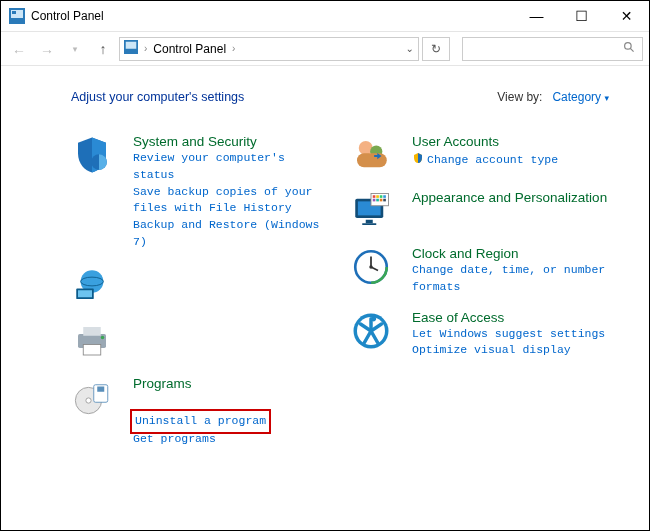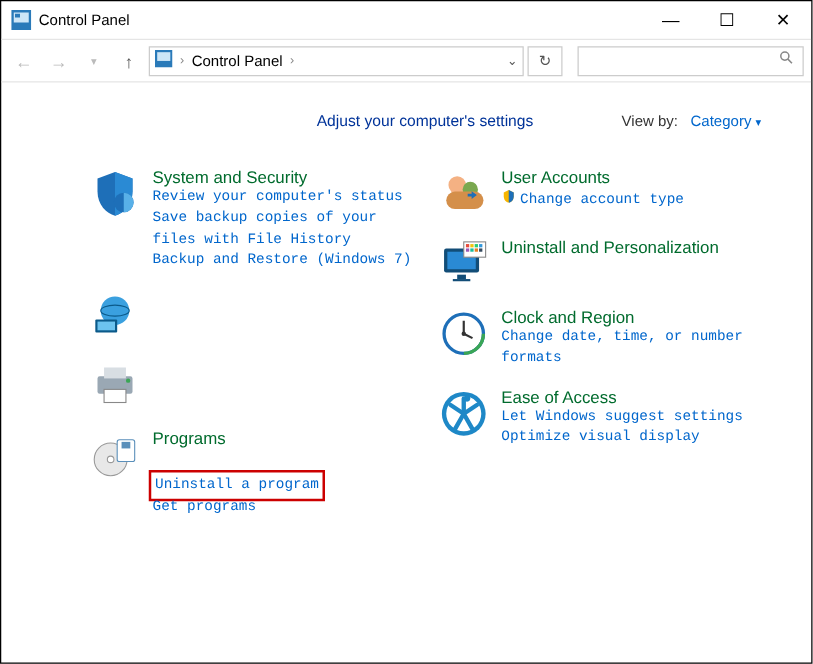--- a/index.html
+++ b/index.html
@@ -18,29 +18,29 @@
   .navbtn.enabled { color: #555; }
   .addressbar { flex: 0 0 300px; height: 24px; border: 1px solid #ccc; display: flex; align-items: center; padding: 0 4px; gap: 6px; font-size: 12px; }
   .addressbar .crumb { color: #000; }
   .addressbar .sep { color: #888; font-size: 10px; }
   .addressbar .chev { margin-left: auto; color: #555; font-size: 10px; }
   .refresh { width: 28px; height: 24px; border: 1px solid #ccc; display: flex; align-items: center; justify-content: center; font-size: 12px; color: #555; margin-left: -1px; }
   .searchbox { flex: 1; height: 24px; border: 1px solid #ccc; display: flex; align-items: center; justify-content: flex-end; padding: 0 6px; color: #888; margin-left: 8px; }
 
   
   .content { padding: 24px 40px 0 70px; position: relative; height: calc(100% - 65px); overflow: hidden; }
-  .heading { font-size: 12.5px; color: #003399; margin-bottom: 4px; text-align: center; }
+  .heading { font-size: 12.5px; color: #003399; margin-bottom: 4px; }
   .viewby { position: absolute; right: 40px; top: 24px; font-size: 12px; color: #333; text-align: center; }
   .viewby .val { color: #06c; }
   .viewby .caret { font-size: 9px; color: #06c; }
 
   .columns { display: flex; gap: 20px; margin-top: 30px; }
   .col { flex: 1; display: flex; flex-direction: column; gap: 14px; }
 
-  .category { display: flex; gap: 9px; }
+  .category { display: flex; gap: 20px; }
   .caticon { width: 42px; height: 42px; flex-shrink: 0; }
   .catbody { display: flex; flex-direction: column; }
   .catlabel { color: #006b2d; font-size: 13.5px; line-height: 1.2; }
   .sublink { color: #06c; font-size: 11.5px; line-height: 1.45; cursor: pointer; font-family: Liberation Mono, monospace; }
   .sublink.hl { outline: 2px solid #c00; outline-offset: 1px; padding: 1px 2px; display: inline-block; width: fit-content; margin-top: 20px; }
 </style>
 </head>
 <body>
 
 <div class="titlebar">
@@ -191,21 +191,21 @@
               <rect x="30" y="6" width="3" height="3" fill="#f1c40f"></rect>
               <rect x="34" y="6" width="3" height="3" fill="#2ecc71"></rect>
               <rect x="38" y="6" width="3" height="3" fill="#3498db"></rect>
           <rect x="26" y="10" width="3" height="3" fill="#9b59b6"></rect>
               <rect x="30" y="10" width="3" height="3" fill="#1abc9c"></rect>
               <rect x="34" y="10" width="3" height="3" fill="#e67e22"></rect>
               <rect x="38" y="10" width="3" height="3" fill="#34495e"></rect>
             </svg>
         </span>
         <div class="catbody">
-          <a class="catlabel">Uninstall and Personalization</a>
+          <a class="catlabel">Appearance and Personalization</a>
         </div>
       </div>
 
       <div class="category">
         <span class="caticon">
           <svg viewBox="0 0 48 48">
               <circle cx="24" cy="24" r="18" fill="#fff" stroke="#1e6fb8" stroke-width="3"></circle>
               <circle cx="24" cy="24" r="18" fill="none" stroke="#3aa655" stroke-width="3" stroke-dasharray="28 85"></circle>
               <line x1="24" y1="24" x2="24" y2="12" stroke="#333" stroke-width="2"></line>
               <line x1="24" y1="24" x2="32" y2="28" stroke="#333" stroke-width="2"></line>

